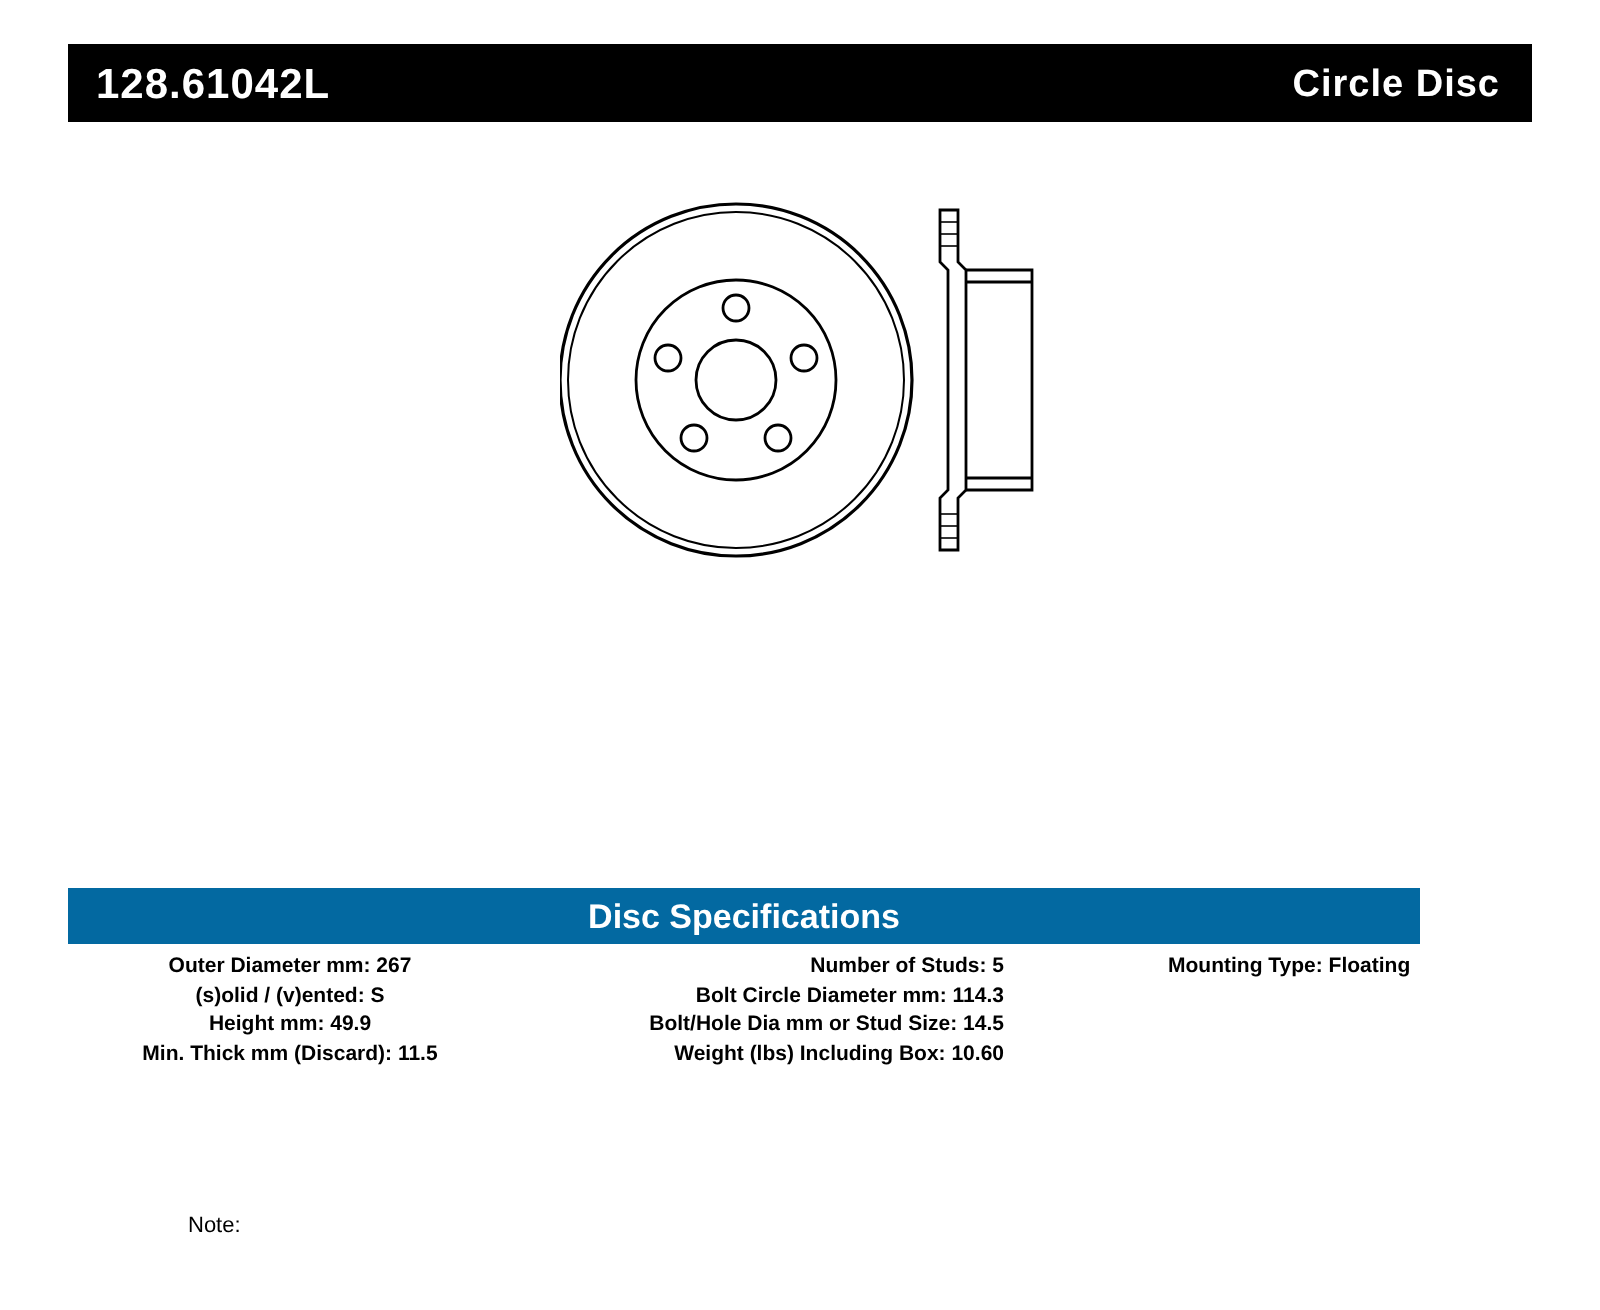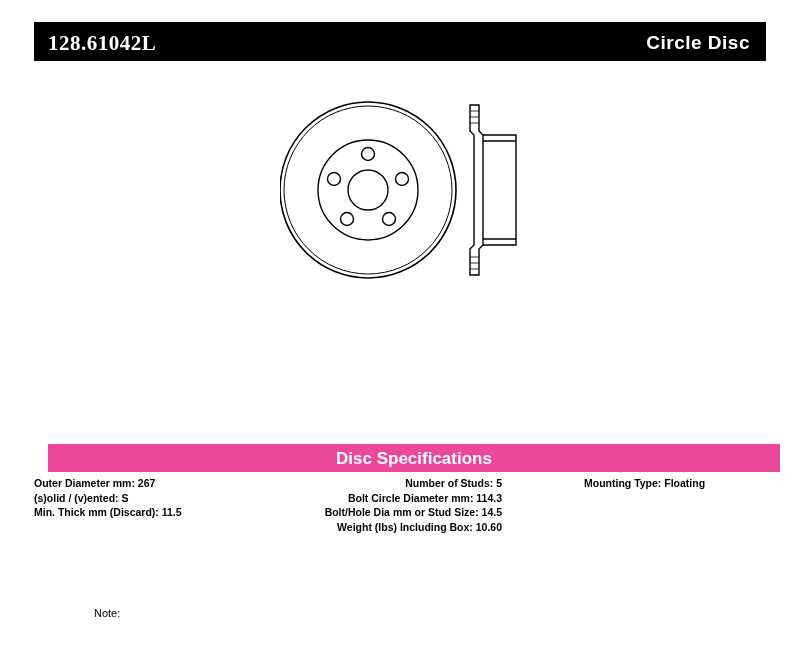--- a/index.html
+++ b/index.html
@@ -26,21 +26,20 @@
     background: #000000;
     color: #ffffff;
   }
   .header-part-number {
     position: absolute;
     left: 14px;
     top: 9px;
     font-size: 21px;
     font-weight: bold;
     letter-spacing: 0.5px;
-    font-family: Liberation Serif, serif;
   }
   .header-title {
     position: absolute;
     right: 16px;
     top: 10px;
     font-size: 19px;
     font-weight: bold;
     letter-spacing: 0.5px;
   }
 
@@ -49,25 +48,25 @@
     position: absolute;
     left: 280px;
     top: 95px;
     width: 260px;
     height: 190px;
   }
 
   
   .spec-bar {
     position: absolute;
-    left: 48px;
+    left: 34px;
     top: 444px;
-    width: 732px;
+    width: 676px;
     height: 28px;
-    background: #ec4899;
+    background: #0369a1;
     color: #ffffff;
   }
   .spec-bar-title {
     position: absolute;
     left: 0;
     right: 0;
     top: 5px;
     text-align: center;
     font-size: 17px;
     font-weight: bold;
@@ -79,21 +78,21 @@
     top: 476px;
     width: 732px;
     font-size: 10.5px;
     font-weight: bold;
   }
   .col-left {
     position: absolute;
     left: 0;
     top: 0;
     width: 222px;
-    text-align: left;
+    text-align: center;
   }
   .col-mid {
     position: absolute;
     left: 240px;
     top: 0;
     width: 228px;
     text-align: right;
   }
   .col-right {
     position: absolute;
@@ -162,20 +161,21 @@
 </div>
 
 <div class="spec-bar">
   <div class="spec-bar-title">Disc Specifications</div>
 </div>
 
 <div class="spec-columns">
   <div class="col-left">
     <div class="spec-line">Outer Diameter mm: 267</div>
     <div class="spec-line">(s)olid / (v)ented: S</div>
+    <div class="spec-line">Height mm: 49.9</div>
     <div class="spec-line">Min. Thick mm (Discard): 11.5</div>
   </div>
 
   <div class="col-mid">
     <div class="spec-line">Number of Studs: 5</div>
     <div class="spec-line">Bolt Circle Diameter mm: 114.3</div>
     <div class="spec-line">Bolt/Hole Dia mm or Stud Size: 14.5</div>
     <div class="spec-line">Weight (lbs) Including Box: 10.60</div>
   </div>
 

